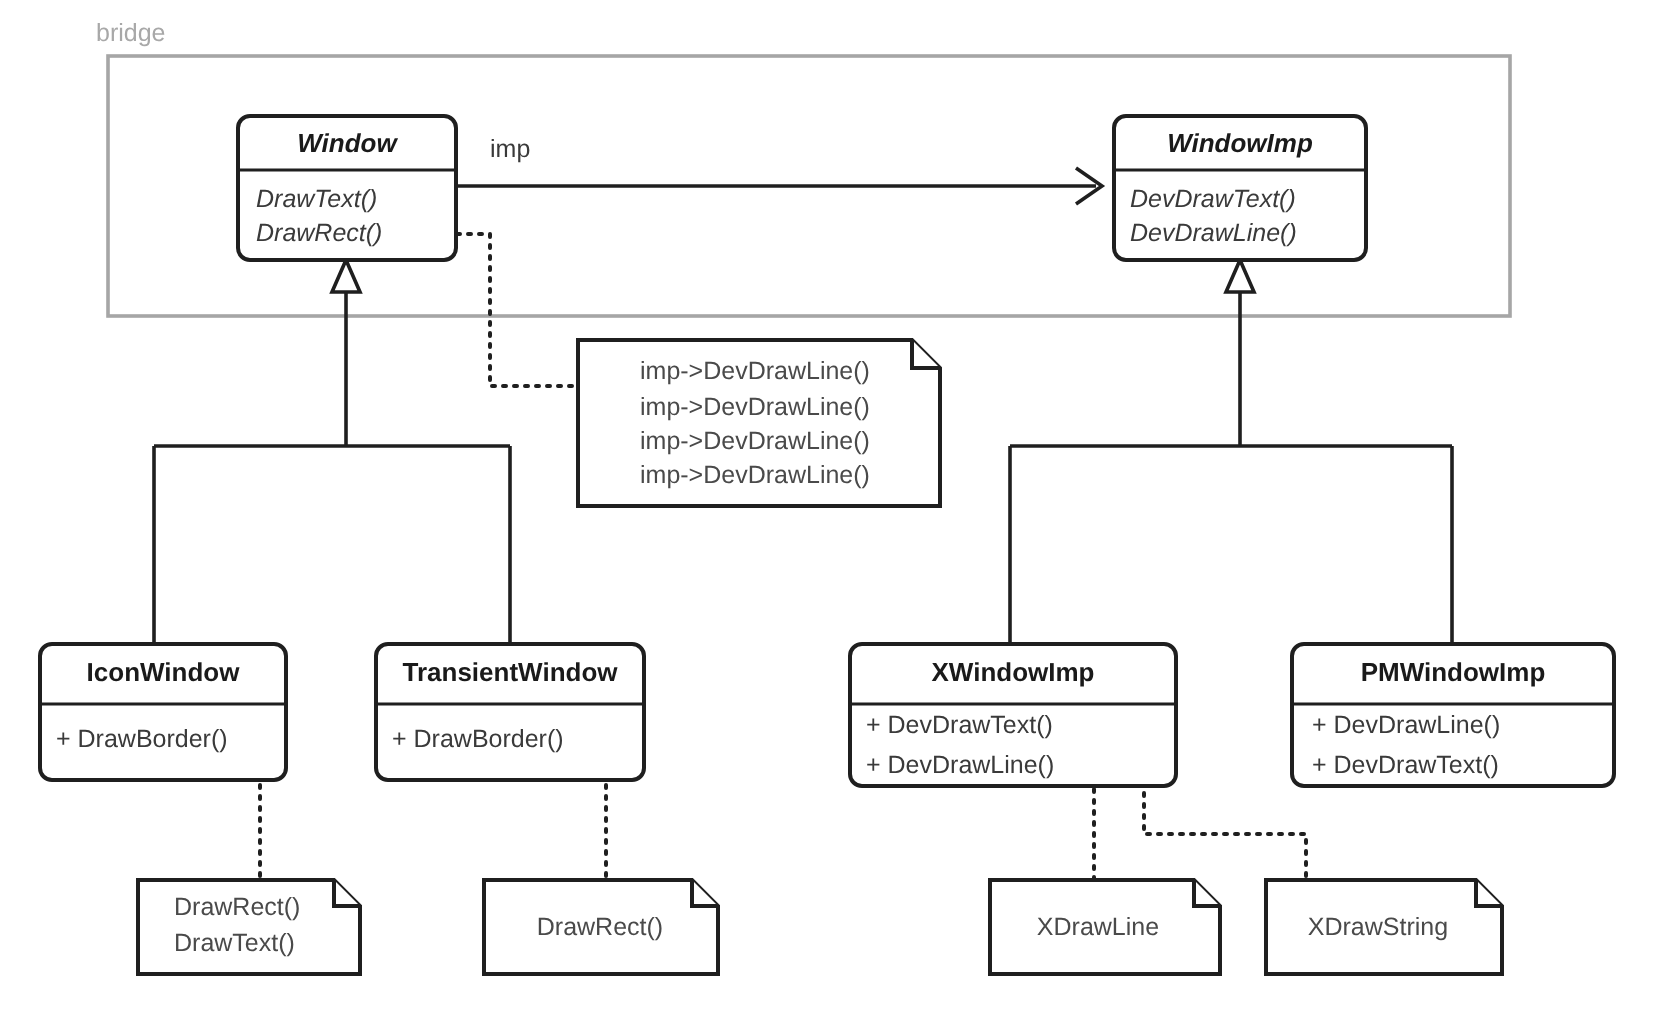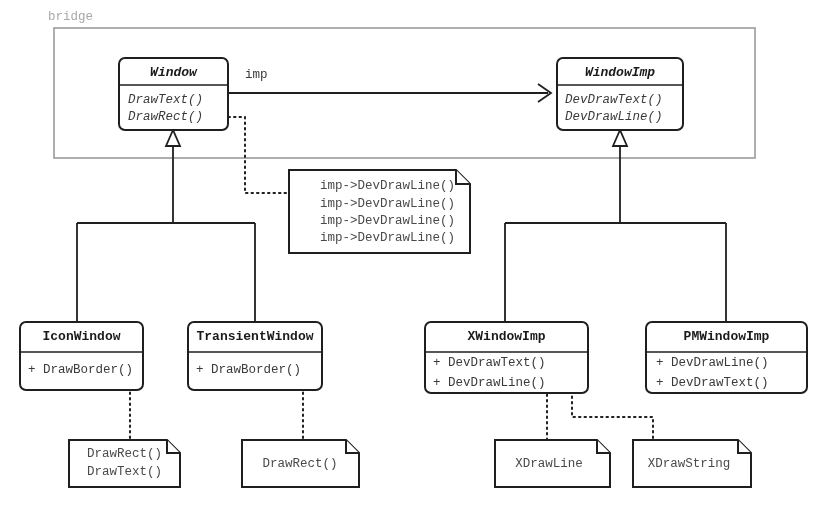--- a/index.html
+++ b/index.html
@@ -9,21 +9,20 @@
   }
   body {
     font-family: "Liberation Sans", sans-serif;
   }
   #canvas {
     position: relative;
     width: 828px;
     height: 511px;
     background: #ffffff;
     overflow: hidden;
-    font-family: Liberation Mono, monospace;
   }
   #diagram-svg {
     position: absolute;
     left: 0;
     top: 0;
     width: 828px;
     height: 511px;
   }
   .cls-name {
     font-size: 13px;

